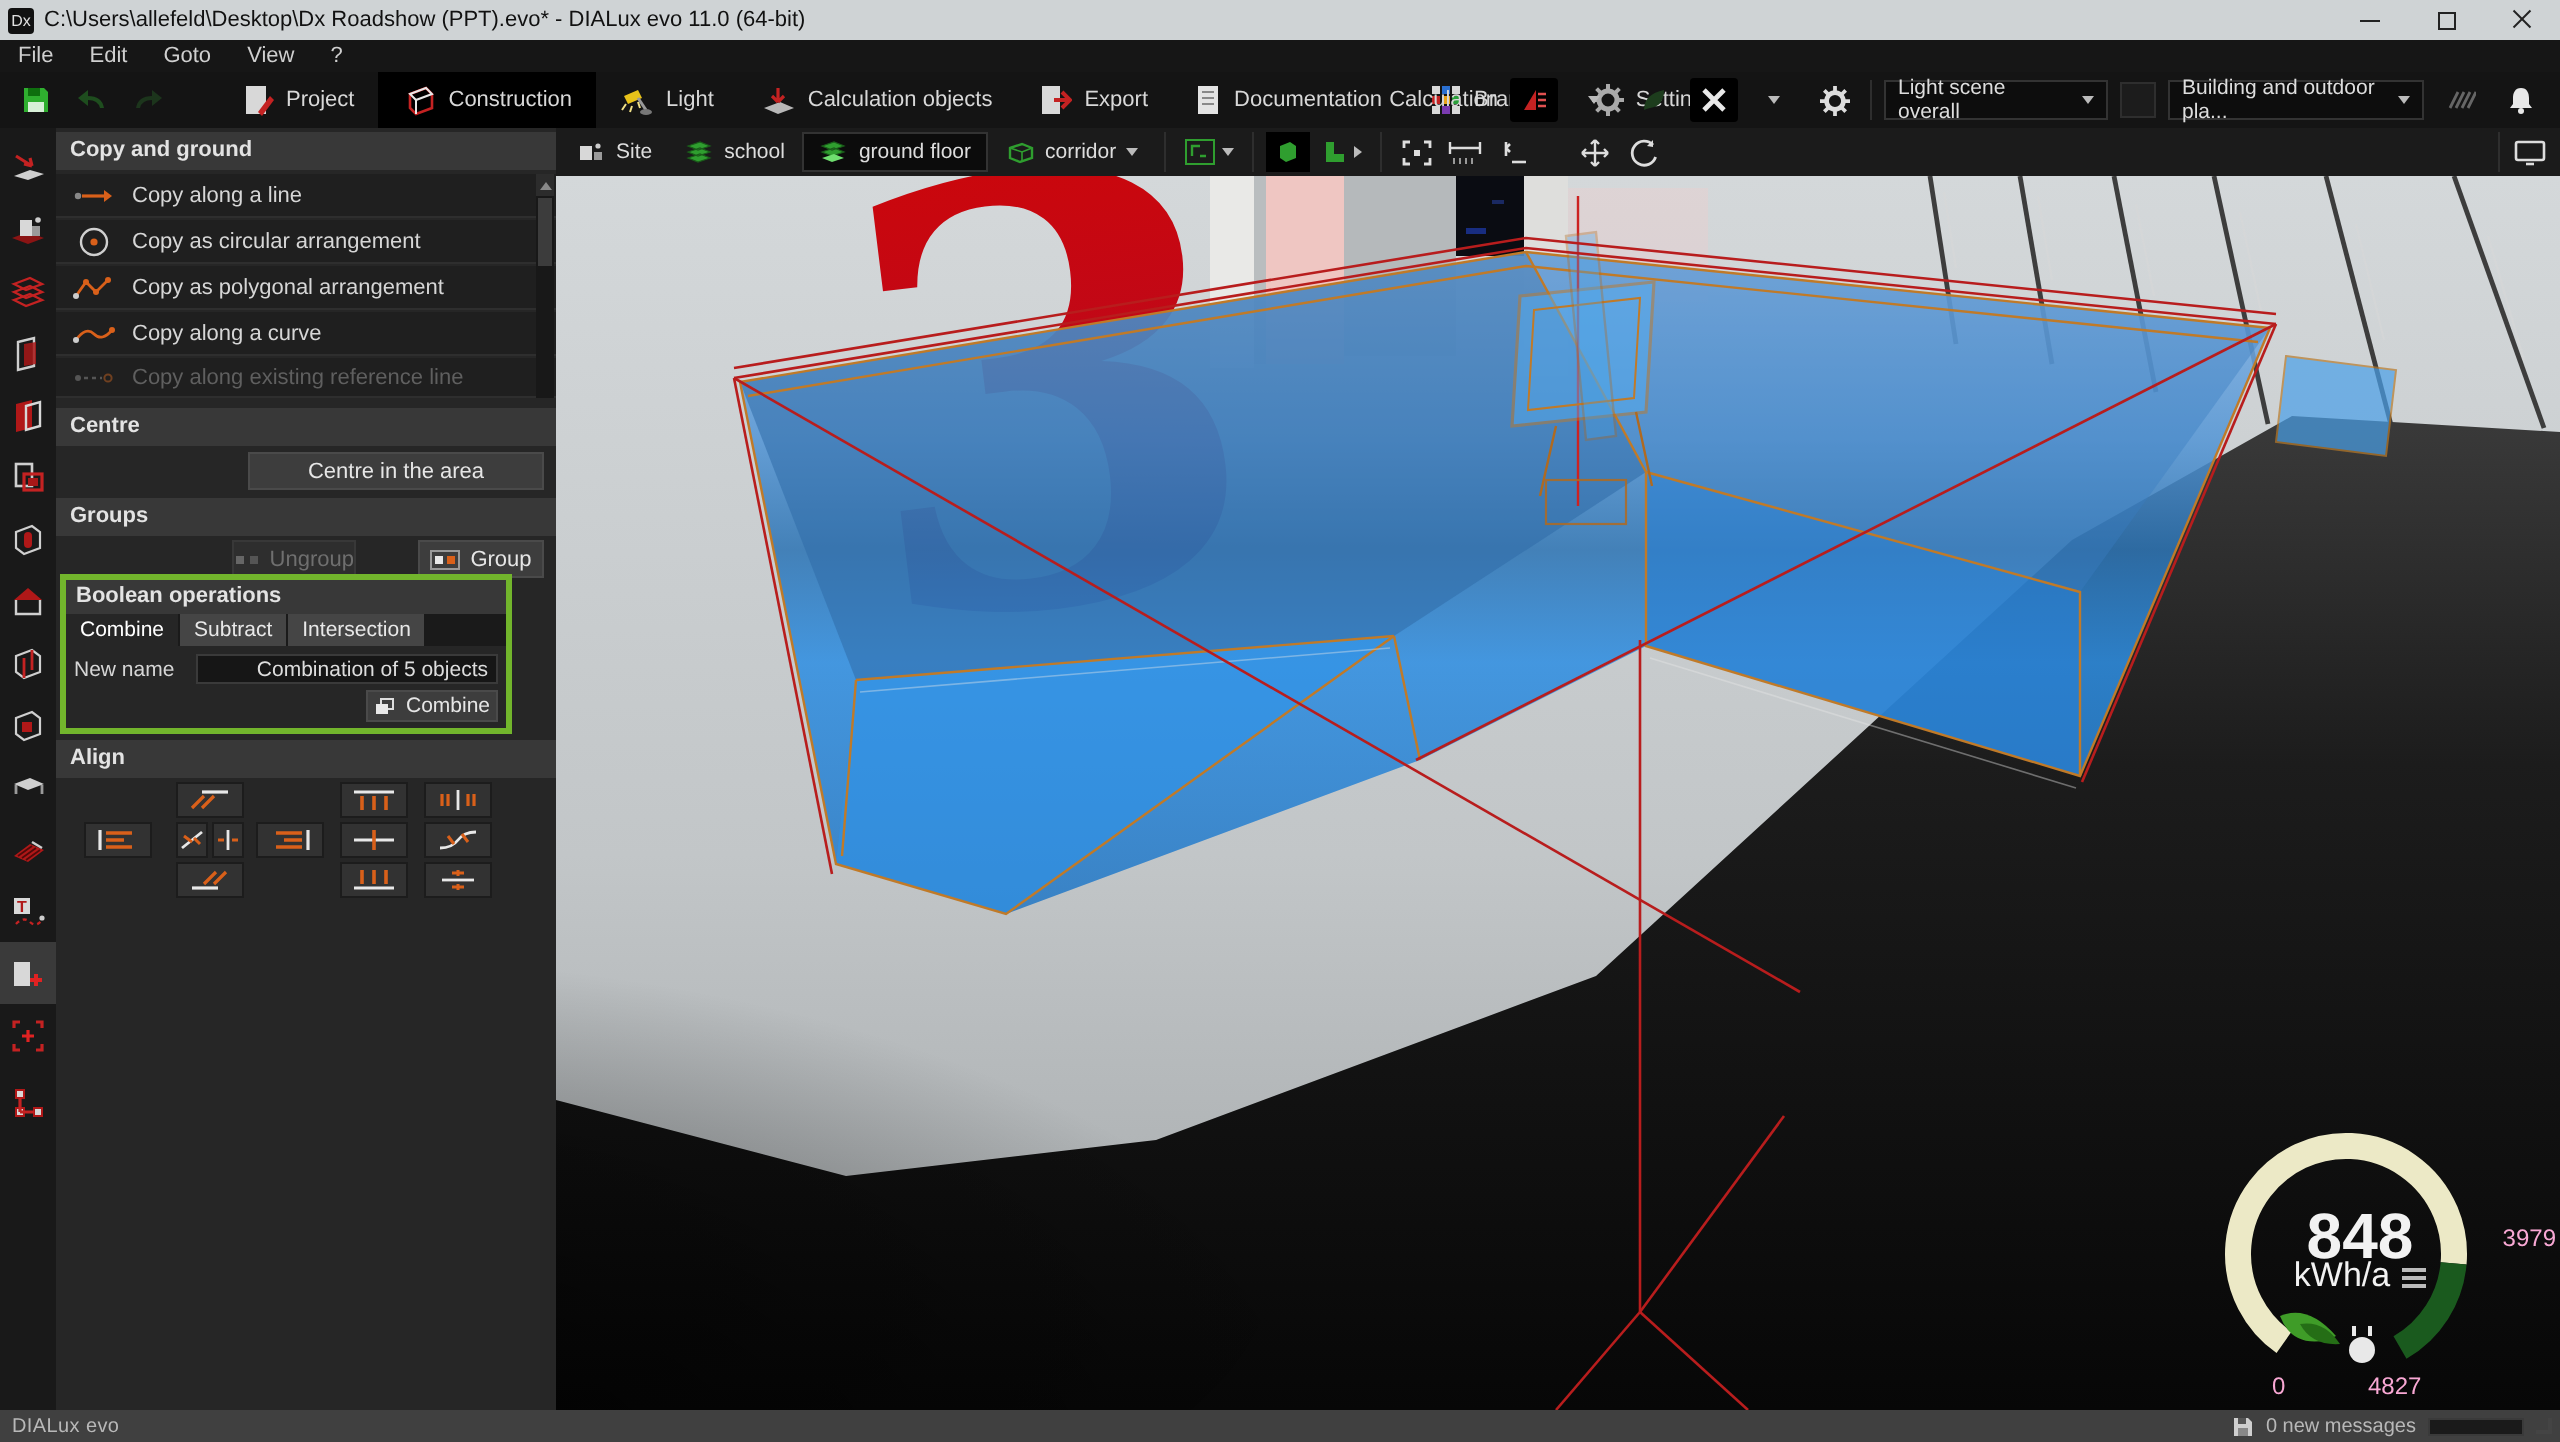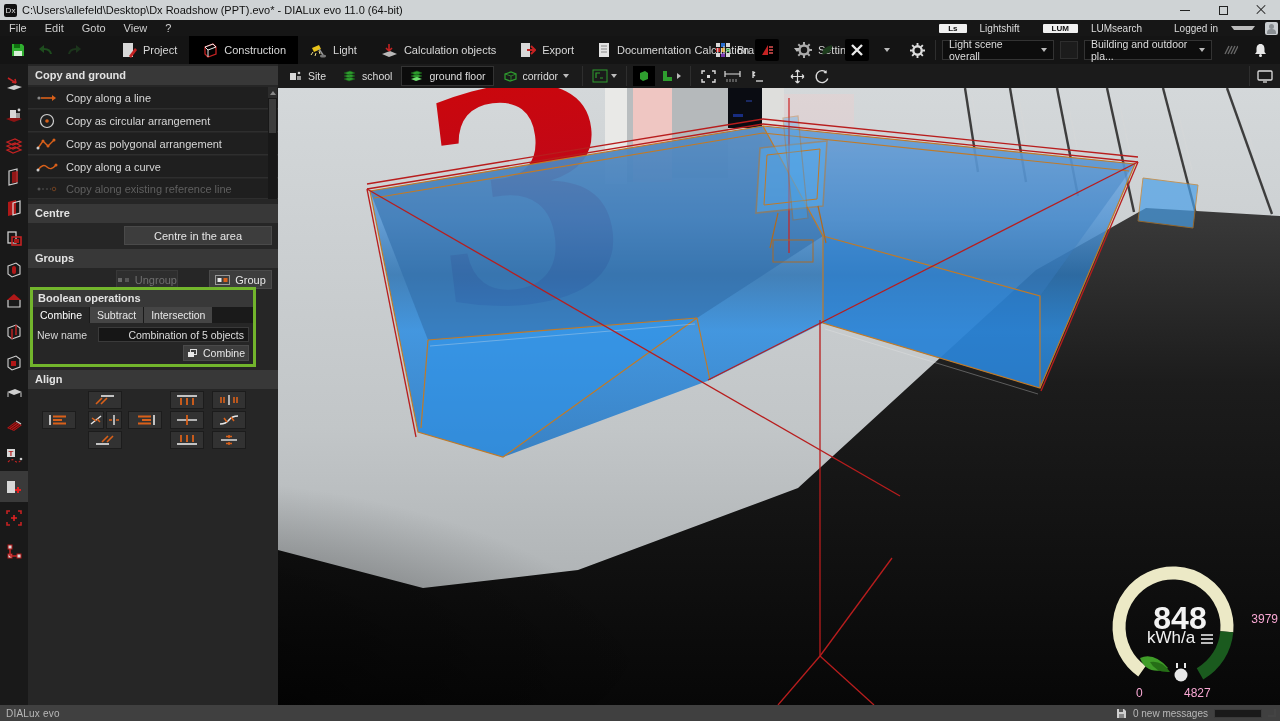--- a/index.html
+++ b/index.html
@@ -135,35 +135,20 @@
         </div>
     </div>
   </div>
 
   <div class="menubar">
     <span>File</span>
     <span>Edit</span>
     <span>Goto</span>
     <span>View</span>
     <span>?</span>
-    <div class="menuright">
-      <div class="mitem">
-        <span class="badge">Ls</span>
-        <span>Lightshift</span>
-      </div>
-      <div class="mitem">
-        <span class="badge">LUM</span>
-        <span>LUMsearch</span>
-      </div>
-      <div class="mitem">
-        <span>Logged in</span>
-        <span class="caret"></span>
-      </div>
-      <div class="avatar"></div>
-    </div>
   </div>
 
   <div class="toolbar">
     <div class="tb-group">
       <div class="iconbtn">
         <svg width="16" height="16">
             <path d="M2 2h10l2 2v10H2z" fill="#2fae2f"></path>
             <rect x="4" y="2" width="6" height="4" fill="#0e6e0e"></rect>
             <rect x="4" y="9" width="8" height="5" fill="#d8f0d8"></rect>
           </svg>

